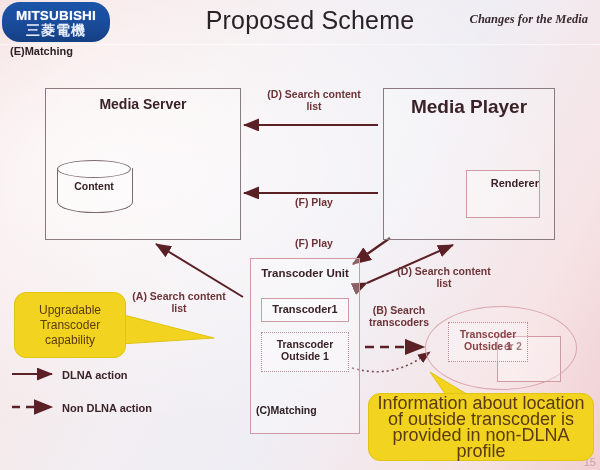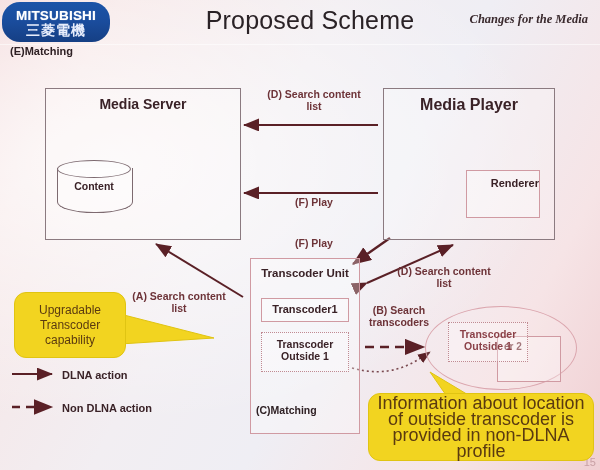--- a/index.html
+++ b/index.html
@@ -54,21 +54,21 @@
     border-left:1px solid #7d6a70;border-right:1px solid #7d6a70;
     border-bottom:1px solid #7d6a70;border-radius:0 0 37px 37px/0 0 11px 11px;
     background:rgba(255,255,255,.30);}
   #cyl .top{position:absolute;left:0;top:0px;width:72px;height:16px;
     border:1px solid #7d6a70;border-radius:50%;background:rgba(255,255,255,.45);}
   #cyl .cap{position:absolute;left:0;top:20px;width:74px;text-align:center;
     font-weight:bold;font-size:10.5px;color:#3a2227;}
 
   
   #media-player{left:383px;top:88px;width:172px;height:152px;}
-  #media-player .hd{top:7px;font-size:16px;}
+  #media-player .hd{top:7px;font-size:19px;}
   #ematch{position:absolute;left:10px;top:45px;font-weight:bold;font-size:11px;color:#2e2024;}
   #renderer{left:466px;top:170px;width:74px;height:48px;}
   #renderer .hd{top:6px;font-size:11px;text-align:right;}
 
   
   #tc-unit{left:250px;top:258px;width:110px;height:176px;}
   #tc-unit .hd{top:8px;font-size:11.5px;line-height:13px;}
   #tc1{left:261px;top:298px;width:88px;height:24px;}
   #tc1 .hd{top:4px;font-size:11px;}
   #tcout1{left:261px;top:332px;width:88px;height:40px;}

